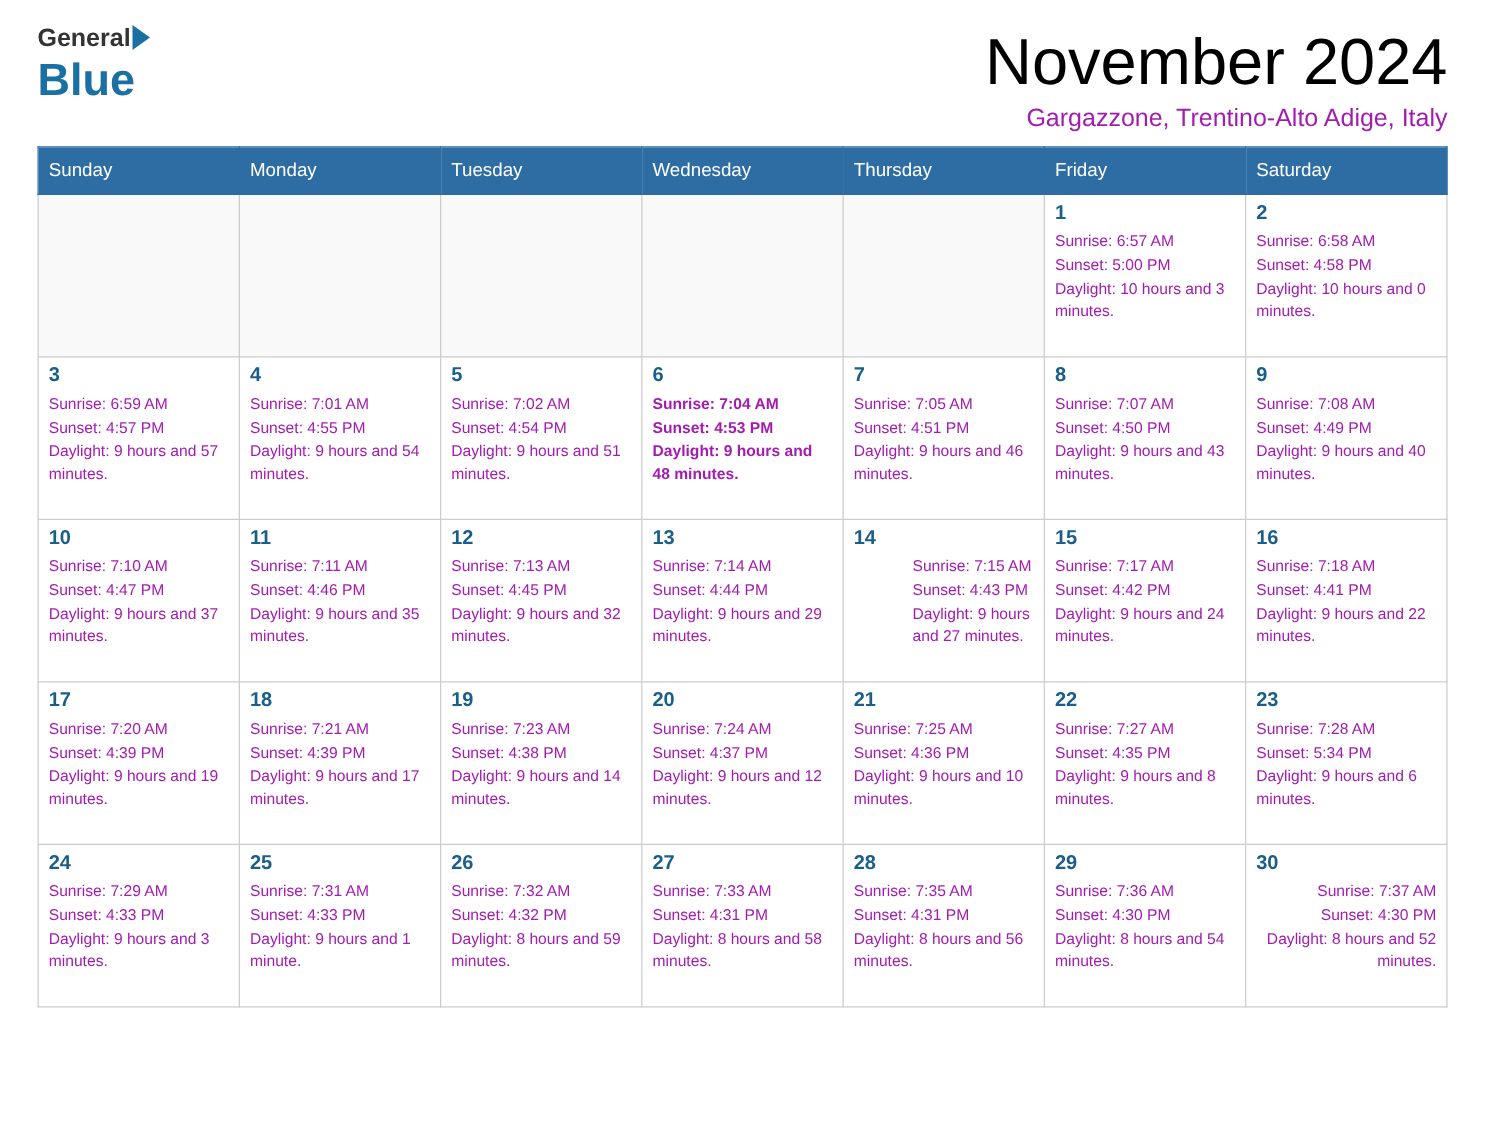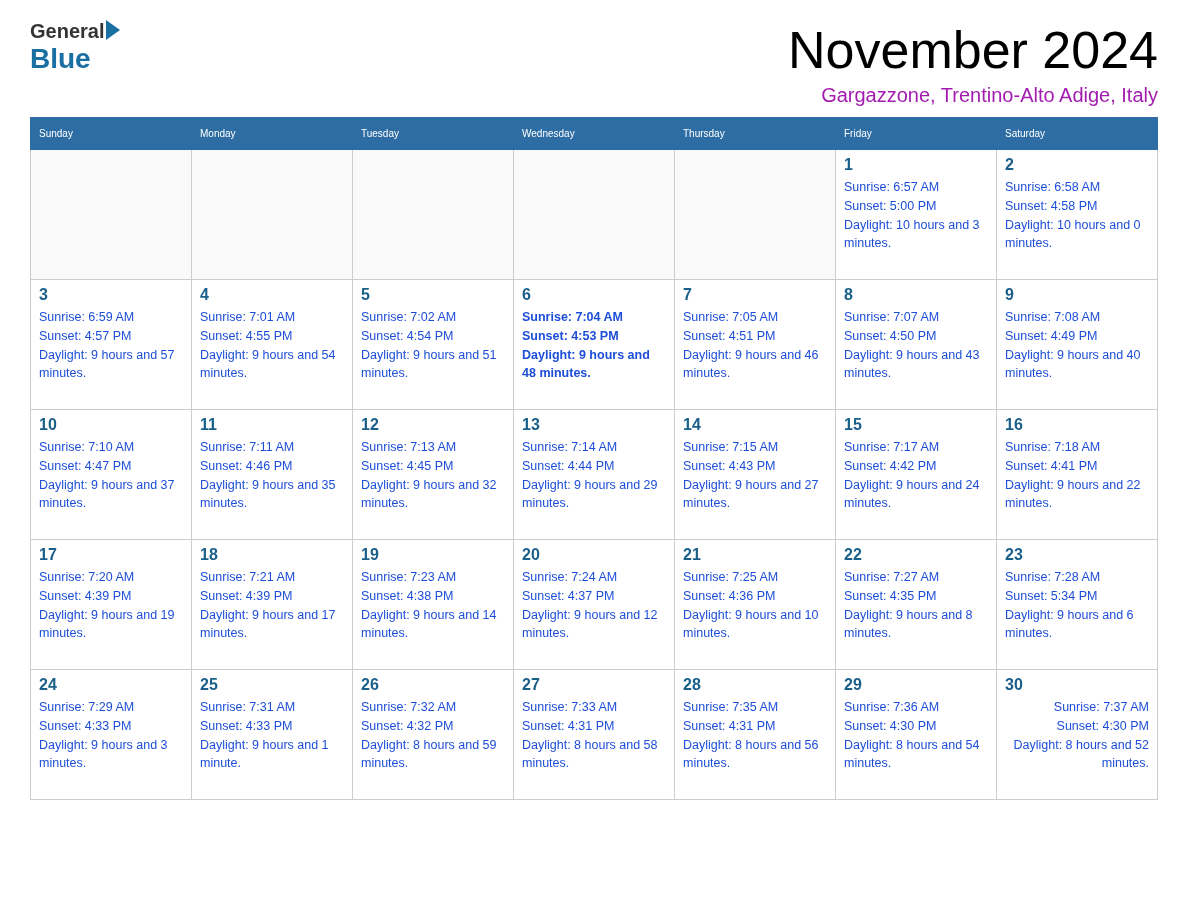--- a/index.html
+++ b/index.html
@@ -20,21 +20,21 @@
       display: flex;
       flex-direction: column;
       align-items: flex-start;
     }
     .logo-text-general {
       font-size: 20px;
       font-weight: bold;
       color: #333;
     }
     .logo-text-blue {
-      font-size: 28px;
+      font-size: 36px;
       font-weight: bold;
       color: #1a6fa3;
     }
     .logo-arrow {
       display: inline-block;
       width: 0;
       height: 0;
       border-left: 14px solid #1a6fa3;
       border-top: 10px solid transparent;
       border-bottom: 10px solid transparent;
@@ -58,21 +58,21 @@
     }
     .calendar {
       width: 100%;
       border-collapse: collapse;
       margin-top: 10px;
     }
     .calendar th {
       background-color: #2d6da3;
       color: #fff;
       padding: 10px 8px;
-      font-size: 10px;
+      font-size: 15px;
       font-weight: normal;
       border: 1px solid #2d6da3;
       text-align: left;
     }
     .calendar td {
       border: 1px solid #ccc;
       vertical-align: top;
       padding: 6px 8px;
       width: 14.28%;
       font-size: 13px;
@@ -81,21 +81,21 @@
     }
     .day-number {
       font-size: 16px;
       color: #1a5f8a;
       font-weight: bold;
       display: block;
       margin-bottom: 4px;
     }
     .day-info {
       font-size: 12.5px;
-      color: #1d4ed8;
+      color: #a21caf;
       line-height: 1.5;
     }
     .empty-cell {
       background: #f9f9f9;
     }
     .logo-line1 {
       display: flex;
       align-items: center;
     }
   </style>
@@ -212,21 +212,21 @@
 Daylight: 9 hours and 32 minutes.</div>
         </td>
         <td>
           <span class="day-number">13</span>
           <div class="day-info" style="white-space: pre-line;">Sunrise: 7:14 AM
 Sunset: 4:44 PM
 Daylight: 9 hours and 29 minutes.</div>
         </td>
         <td>
           <span class="day-number">14</span>
-          <div class="day-info" style="white-space: pre-line;">Sunrise: 7:15 AM
+          <div class="day-info" style="white-space: pre-line; margin-left: 47px;">Sunrise: 7:15 AM
 Sunset: 4:43 PM
 Daylight: 9 hours and 27 minutes.</div>
         </td>
         <td>
           <span class="day-number">15</span>
           <div class="day-info" style="white-space: pre-line;">Sunrise: 7:17 AM
 Sunset: 4:42 PM
 Daylight: 9 hours and 24 minutes.</div>
         </td>
         <td>

